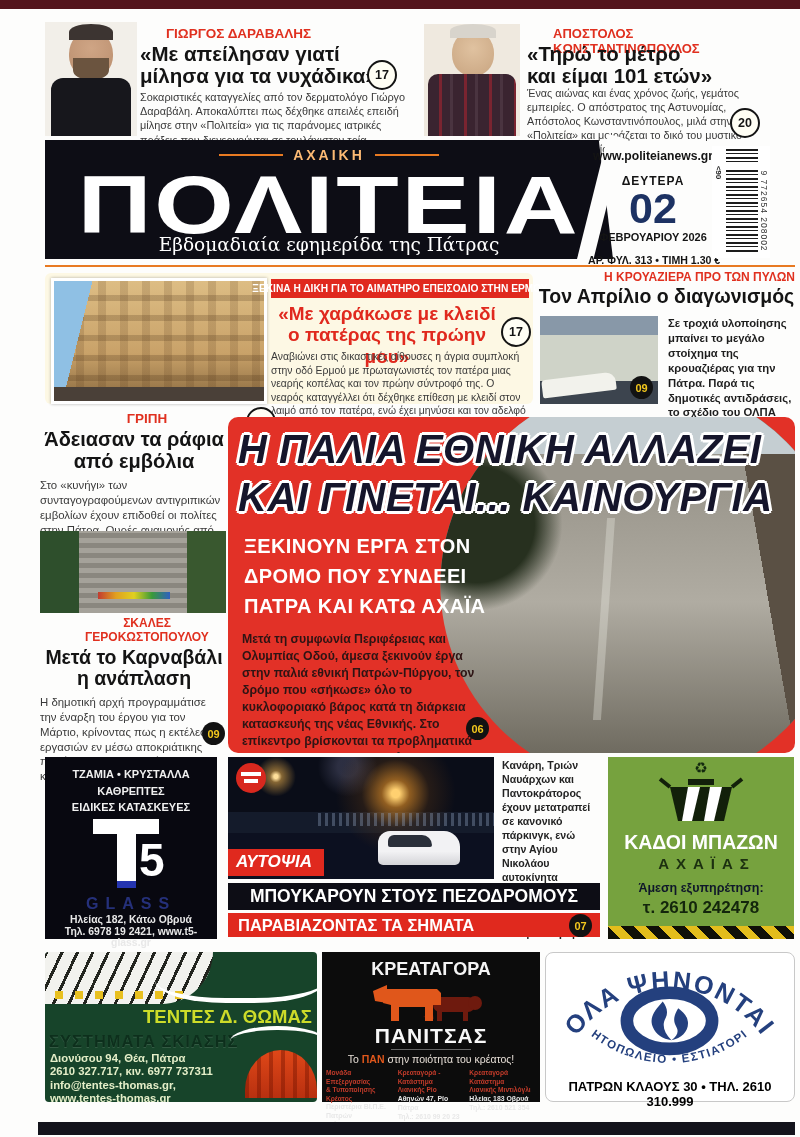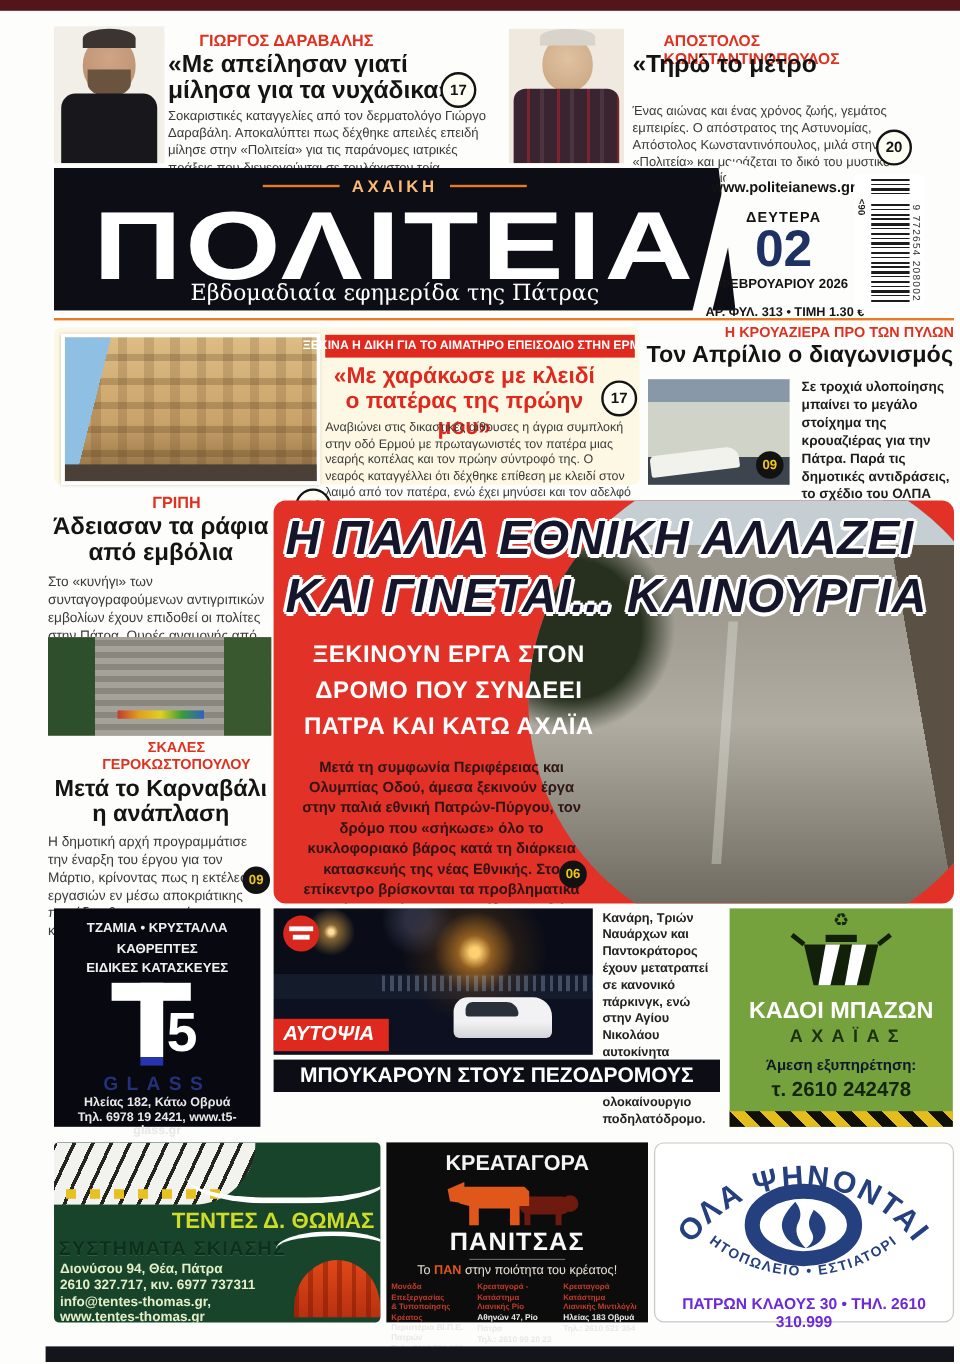--- a/index.html
+++ b/index.html
@@ -60,20 +60,21 @@
   <section class="abs" style="left:424px;top:22px;width:332px;height:116px;">
     <div class="abs photo" style="left:0;top:2px;width:96px;height:112px;background:#efe9df;">
       <div class="abs" style="left:28px;top:6px;width:42px;height:46px;border-radius:50% 50% 46% 46%;background:radial-gradient(circle at 50% 40%,#e0c2a0,#c8a480);"></div>
       <div class="abs" style="left:26px;top:0;width:46px;height:14px;border-radius:50% 50% 0 0;background:#d8d4cc;"></div>
       <div class="abs" style="left:4px;top:50px;width:88px;height:62px;border-radius:10px 10px 0 0;
            background:repeating-linear-gradient(90deg,#3a2430 0 11px,#7a2430 11px 14px,#3a2430 14px 22px,#4a3440 22px 25px);"></div>
     </div>
     <div class="abs kicker" style="left:103px;top:4px;font-size:13px;">ΑΠΟΣΤΟΛΟΣ ΚΩΝΣΤΑΝΤΙΝΟΠΟΥΛΟΣ</div>
     <div class="abs hl" style="left:103px;top:21px;font-size:20.5px;">
       <div>«Τηρώ το μέτρο</div>
+      <div>και είμαι 101 ετών»</div>
     </div>
     <div class="abs body-txt" style="left:103px;top:64px;width:225px;font-size:10.8px;">Ένας αιώνας και ένας χρόνος ζωής, γεμάτος εμπειρίες. Ο απόστρατος της Αστυνομίας, Απόστολος Κωνσταντινόπουλος, μιλά στην «Πολιτεία» και μοιράζεται το δικό του μυστικό για τη μακροζωία.</div>
     <div class="abs badge-o" style="left:306px;top:86px;">20</div>
   </section>
 
   <header class="abs mast" style="left:45px;top:140px;width:568px;height:119px;">
     <div class="mast-region-row" style="margin-top:7px;">
       <div class="mast-line"></div>
       <div class="mast-region">ΑΧΑΙΚΗ</div>
       <div class="mast-line"></div>
@@ -151,21 +152,21 @@
   <section class="abs" style="left:40px;top:616px;width:188px;height:144px;">
     <div class="kicker center" style="font-size:12px;">ΣΚΑΛΕΣ ΓΕΡΟΚΩΣΤΟΠΟΥΛΟΥ</div>
     <div class="hl center" style="font-size:19.5px;margin-top:3px;">
       <div>Μετά το Καρναβάλι</div>
       <div>η ανάπλαση</div>
     </div>
     <div class="body-txt" style="font-size:11.4px;margin-top:6px;width:182px;">Η δημοτική αρχή προγραμμάτισε την έναρξη του έργου για τον Μάρτιο, κρίνοντας πως η εκτέλεση εργασιών εν μέσω αποκριάτικης περιόδου θα εγκυμονούσε κινδύνους.</div>
     <div class="abs badge-s" style="left:162px;top:106px;">09</div>
   </section>
 
-  <section class="abs" style="left:228px;top:417px;width:567px;height:336px;background:#e23127;border-radius:10px;overflow:hidden;text-align:center;">
+  <section class="abs" style="left:228px;top:417px;width:567px;height:336px;background:#e23127;border-radius:10px;overflow:hidden;">
     <div class="abs photo" style="left:205px;top:0;width:362px;height:336px;clip-path:circle(58% at 58% 50%);
          background:linear-gradient(180deg,#c5ced2 0 11%,rgba(0,0,0,0) 11%),
                     radial-gradient(circle at 12% 32%,#27301f 0 58px,rgba(0,0,0,0) 86px),
                     linear-gradient(260deg,#5a5044 0 14%,rgba(0,0,0,0) 14%),
                     linear-gradient(180deg,#9a968c 20%,#b0aca2 55%,#6f6b60 100%);">
       <div class="abs" style="left:46%;top:30%;width:8px;height:60%;background:rgba(235,235,225,.35);transform:skewX(-4deg);"></div>
     </div>
     <div class="abs lead-hl" style="left:10px;top:10px;">Η ΠΑΛΙΑ ΕΘΝΙΚΗ ΑΛΛΑΖΕΙ</div>
     <div class="abs lead-hl" style="left:10px;top:58px;">ΚΑΙ ΓΙΝΕΤΑΙ... ΚΑΙΝΟΥΡΓΙΑ</div>
     <div class="abs lead-sub" style="left:16px;top:114px;width:260px;">
@@ -208,20 +209,24 @@
       </div>
       <div class="abs" style="left:8px;top:6px;width:30px;height:30px;border-radius:50%;background:#d8281e;">
         <div class="abs" style="left:5px;top:9px;width:20px;height:4px;background:#fff;"></div>
         <div class="abs" style="left:8px;top:16px;width:14px;height:4px;background:#fff;"></div>
       </div>
       <div class="abs" style="left:0;top:92px;background:#e0291e;color:#fff;font-style:italic;font-weight:900;font-size:17px;padding:3px 12px 4px 8px;">ΑΥΤΟΨΙΑ</div>
     </div>
     <div class="abs" style="left:280px;top:2px;width:98px;font-size:10.6px;font-weight:700;line-height:1.32;color:#222;">Κανάρη, Τριών Ναυάρχων και Παντοκράτορος έχουν μετατραπεί σε κανονικό πάρκινγκ, ενώ στην Αγίου Νικολάου αυτοκίνητα παρκάρουν πάνω στον ολοκαίνουργιο ποδηλατόδρομο.</div>
     <div class="abs bar-head" style="left:6px;top:126px;width:372px;height:27px;background:#0d0d15;justify-content:center;">
       <span style="font-size:17.5px;white-space:nowrap;">ΜΠΟΥΚΑΡΟΥΝ ΣΤΟΥΣ ΠΕΖΟΔΡΟΜΟΥΣ</span>
+    </div>
+    <div class="abs bar-head" style="left:6px;top:156px;width:372px;height:24px;background:#e0291e;padding-left:10px;box-sizing:border-box;">
+      <span style="font-size:16.5px;white-space:nowrap;">ΠΑΡΑΒΙΑΖΟΝΤΑΣ ΤΑ ΣΗΜΑΤΑ</span>
+      <div class="abs badge-s" style="right:8px;top:1px;">07</div>
     </div>
   </section>
 
   <section class="abs" style="left:608px;top:757px;width:186px;height:182px;background:#76a23e;">
     <div class="center" style="color:#13290e;font-size:15px;line-height:1;padding-top:3px;">♻</div>
     <svg style="position:absolute;left:48px;top:20px;" width="90" height="52" viewBox="0 0 90 52">
       <path d="M14 10 L4 2" stroke="#12200a" stroke-width="4"></path>
       <path d="M76 10 L86 2" stroke="#12200a" stroke-width="4"></path>
       <rect x="32" y="2" width="26" height="6" fill="#12200a"></rect>
       <path d="M14 10 H76 L68 44 H22 Z" fill="#12200a"></path>
@@ -302,18 +307,18 @@
       <ellipse cx="125" cy="70" rx="44" ry="29" fill="#ffffff" stroke="#24407e" stroke-width="13"></ellipse>
       <path d="M118 50 C108 61 104 68 108 77 C111 84 118 89 127 90 C119 82 117 74 121 67 C124 61 122 55 118 50 Z" fill="#24407e"></path>
       <path d="M134 57 C130 64 128 69 132 76 C135 81 133 86 127 90 C138 88 145 80 144 71 C143 64 139 61 134 57 Z" fill="#24407e"></path>
       <text font-family="Liberation Sans, sans-serif" font-size="26" font-weight="bold" fill="#24407e" letter-spacing="2">
         <textPath href="#olaTop" startOffset="50%" text-anchor="middle">ΟΛΑ ΨΗΝΟΝΤΑΙ</textPath>
       </text>
       <text font-family="Liberation Sans, sans-serif" font-size="12" font-weight="bold" fill="#24407e" letter-spacing="1.5">
         <textPath href="#olaBot" startOffset="50%" text-anchor="middle">ΨΗΤΟΠΩΛΕΙΟ • ΕΣΤΙΑΤΟΡΙΟ</textPath>
       </text>
     </svg>
-    <div class="center" style="position:absolute;left:0;top:126px;width:100%;color:#6d28d9;font-weight:900;font-size:13px;">ΠΑΤΡΩΝ ΚΛΑΟΥΣ 30 • ΤΗΛ. 2610 310.999</div>
+    <div class="center" style="position:absolute;left:0;top:126px;width:100%;color:#000000;font-weight:900;font-size:13px;">ΠΑΤΡΩΝ ΚΛΑΟΥΣ 30 • ΤΗΛ. 2610 310.999</div>
   </section>
 
   <div class="abs" style="left:38px;top:1122px;width:757px;height:13px;background:#14141c;"></div>
 
 </div>
 
 </body></html>

